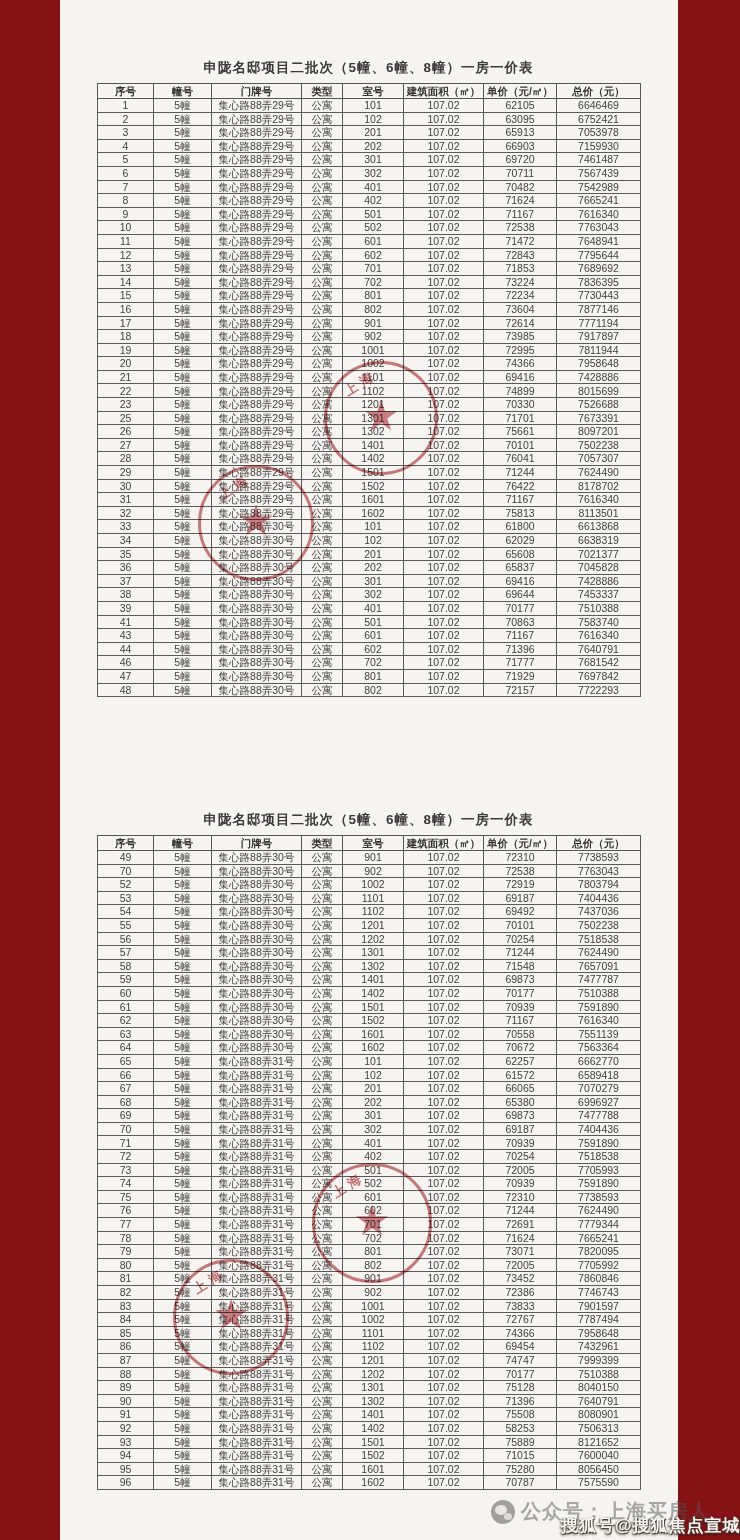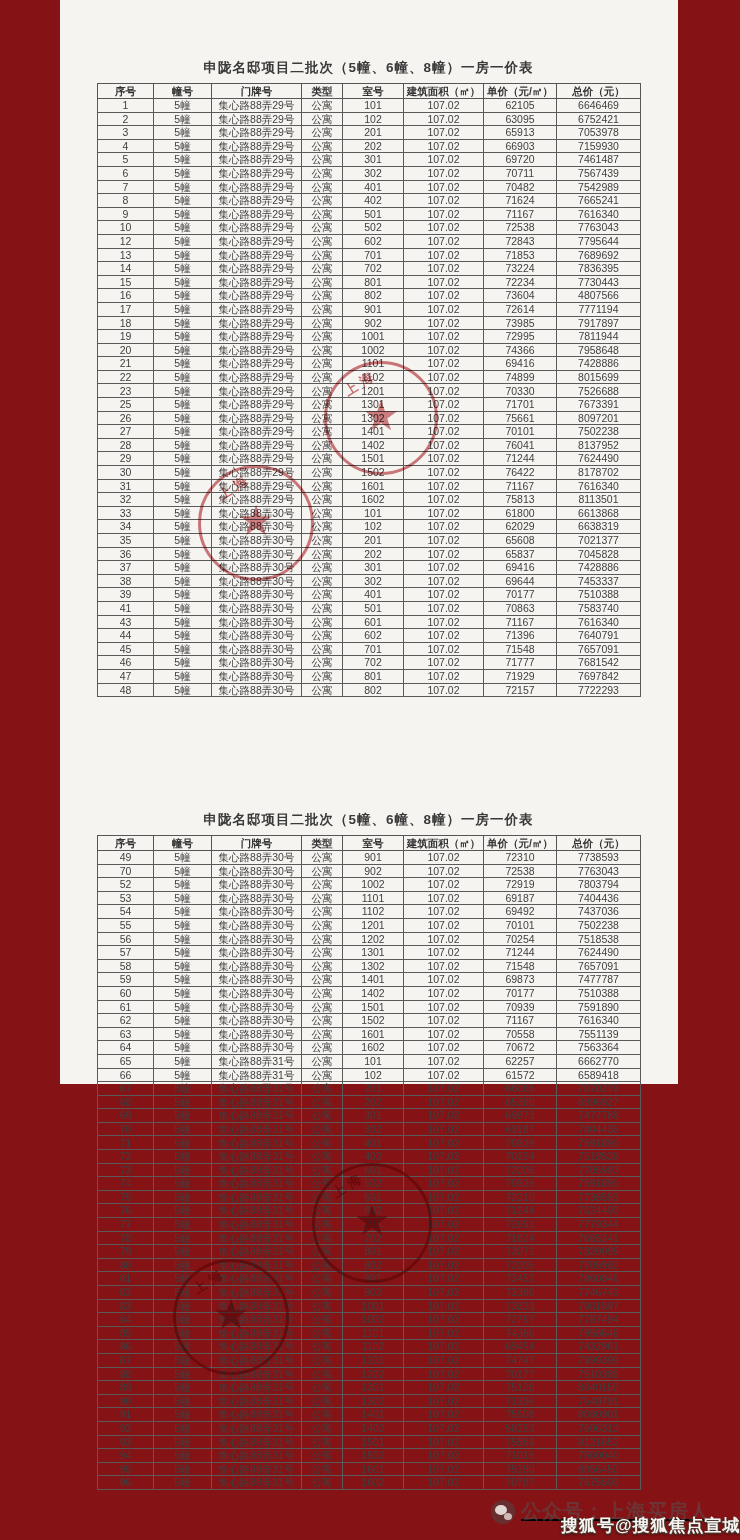--- a/index.html
+++ b/index.html
@@ -2,21 +2,21 @@
 <html><head>
 <meta charset="utf-8">
 <style>
   html,body{margin:0;padding:0;}
   body{
     width:740px;height:1540px;position:relative;overflow:hidden;
     background:#851316;
     font-family:"Liberation Sans","DejaVu Sans",sans-serif;
   }
   .page{
-    position:absolute;left:60px;top:0;width:618px;height:1084px;
+    position:absolute;left:60px;top:0;width:618px;height:1540px;
     background:#f6f4f0;
   }
   .sheet{position:absolute;left:37px;width:543px;}
   .sheet-1{top:58px;}
   .sheet-2{top:810px;}
   .tbl-title{
     text-align:center;font-size:13.5px;font-weight:600;color:#3a3a3a;
     letter-spacing:1px;height:19px;line-height:19px;
   }
   table.price{
@@ -48,21 +48,20 @@
     font-size:13px;font-weight:700;color:rgba(178,40,46,.66);letter-spacing:5px;
   }
   .stamp-a{left:264px;top:361px;width:108px;height:108px;}
   .stamp-b{left:138px;top:465px;width:110px;height:110px;}
   .stamp-c{left:252px;top:1163px;width:114px;height:114px;}
   .stamp-d{left:113px;top:1259px;width:110px;height:110px;}
   
   .wm-wechat{
     position:absolute;left:431px;top:1498px;display:flex;align-items:center;gap:6px;
     z-index:5;
-    text-decoration:underline;
   }
   .wm-icon{
     width:24px;height:24px;border-radius:50%;
     background:rgba(75,75,75,.5);position:relative;flex:0 0 auto;
   }
   .wm-icon::before{
     content:"";position:absolute;left:4px;top:5px;width:12px;height:10px;
     border-radius:50%;background:rgba(246,244,240,.85);
   }
   .wm-icon::after{
@@ -204,20 +203,30 @@
             <td>10</td>
             <td>5幢</td>
             <td>集心路88弄29号</td>
             <td>公寓</td>
             <td>502</td>
             <td>107.02</td>
             <td>72538</td>
             <td>7763043</td>
           </tr>
           <tr>
+            <td>11</td>
+            <td>5幢</td>
+            <td>集心路88弄29号</td>
+            <td>公寓</td>
+            <td>601</td>
+            <td>107.02</td>
+            <td>71472</td>
+            <td>7648941</td>
+          </tr>
+          <tr>
             <td>12</td>
             <td>5幢</td>
             <td>集心路88弄29号</td>
             <td>公寓</td>
             <td>602</td>
             <td>107.02</td>
             <td>72843</td>
             <td>7795644</td>
           </tr>
           <tr>
@@ -251,21 +260,21 @@
             <td>7730443</td>
           </tr>
           <tr>
             <td>16</td>
             <td>5幢</td>
             <td>集心路88弄29号</td>
             <td>公寓</td>
             <td>802</td>
             <td>107.02</td>
             <td>73604</td>
-            <td>4807566</td>
+            <td>7877146</td>
           </tr>
           <tr>
             <td>17</td>
             <td>5幢</td>
             <td>集心路88弄29号</td>
             <td>公寓</td>
             <td>901</td>
             <td>107.02</td>
             <td>72614</td>
             <td>7771194</td>
@@ -361,21 +370,21 @@
             <td>7502238</td>
           </tr>
           <tr>
             <td>28</td>
             <td>5幢</td>
             <td>集心路88弄29号</td>
             <td>公寓</td>
             <td>1402</td>
             <td>107.02</td>
             <td>76041</td>
-            <td>8137952</td>
+            <td>7057307</td>
           </tr>
           <tr>
             <td>29</td>
             <td>5幢</td>
             <td>集心路88弄29号</td>
             <td>公寓</td>
             <td>1501</td>
             <td>107.02</td>
             <td>71244</td>
             <td>7624490</td>
@@ -502,30 +511,20 @@
           </tr>
           <tr>
             <td>44</td>
             <td>5幢</td>
             <td>集心路88弄30号</td>
             <td>公寓</td>
             <td>602</td>
             <td>107.02</td>
             <td>71396</td>
             <td>7640791</td>
-          </tr>
-          <tr>
-            <td>45</td>
-            <td>5幢</td>
-            <td>集心路88弄30号</td>
-            <td>公寓</td>
-            <td>701</td>
-            <td>107.02</td>
-            <td>71548</td>
-            <td>7657091</td>
           </tr>
           <tr>
             <td>46</td>
             <td>5幢</td>
             <td>集心路88弄30号</td>
             <td>公寓</td>
             <td>702</td>
             <td>107.02</td>
             <td>71777</td>
             <td>7681542</td>

